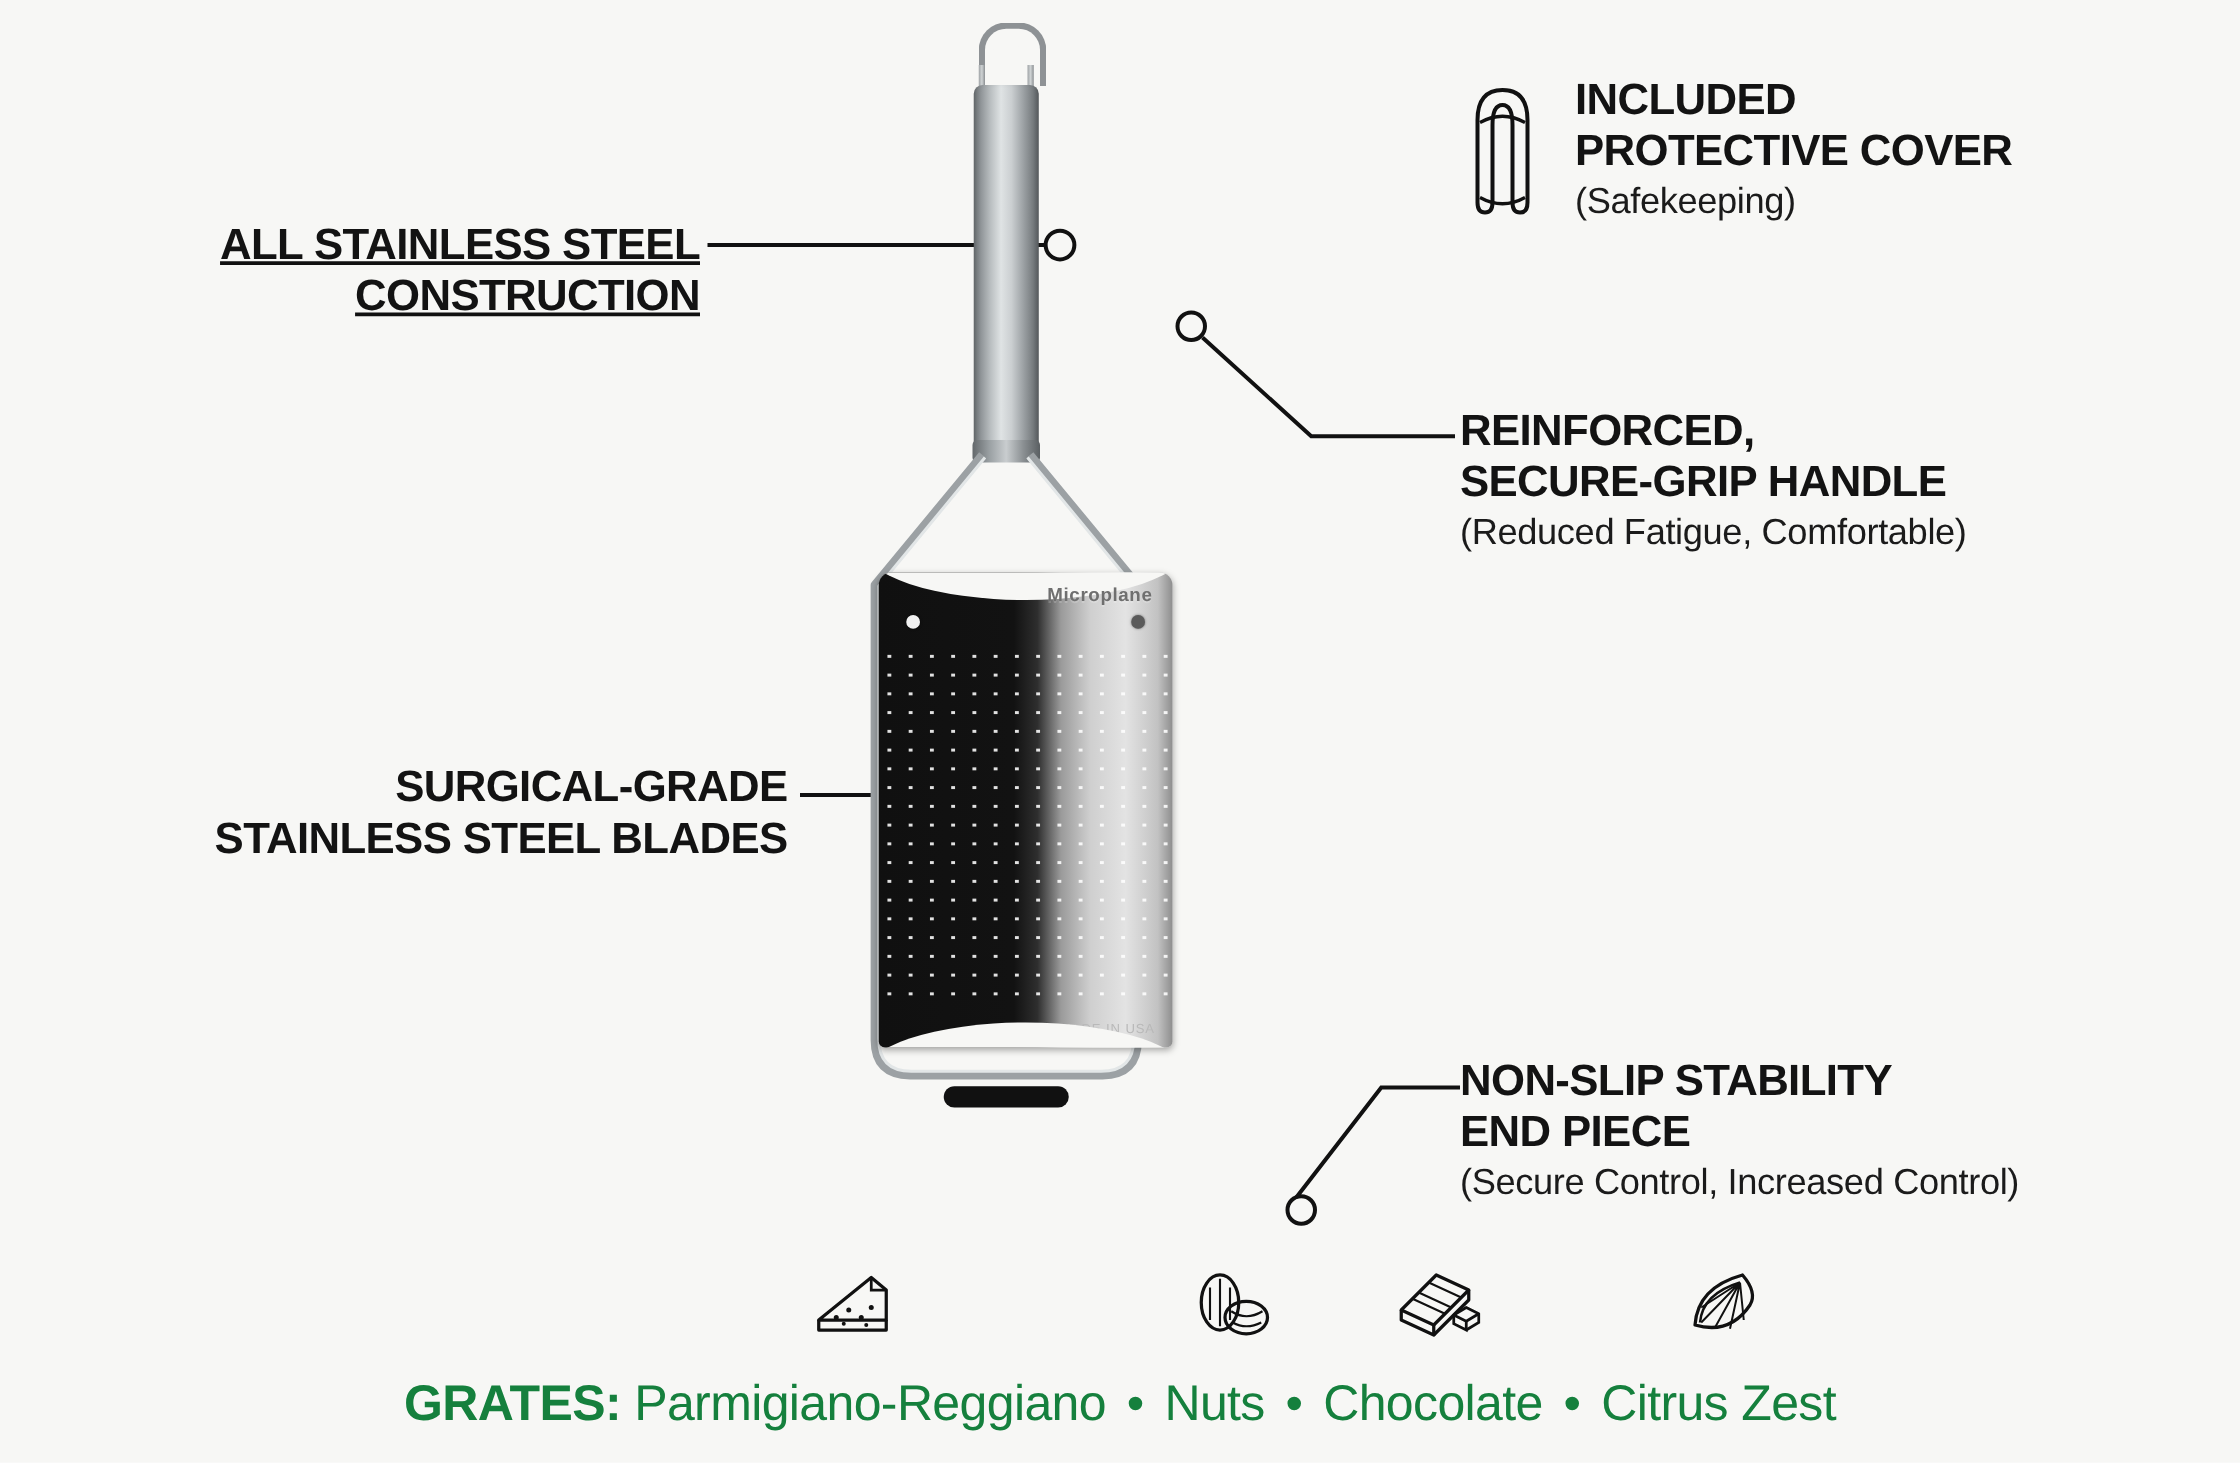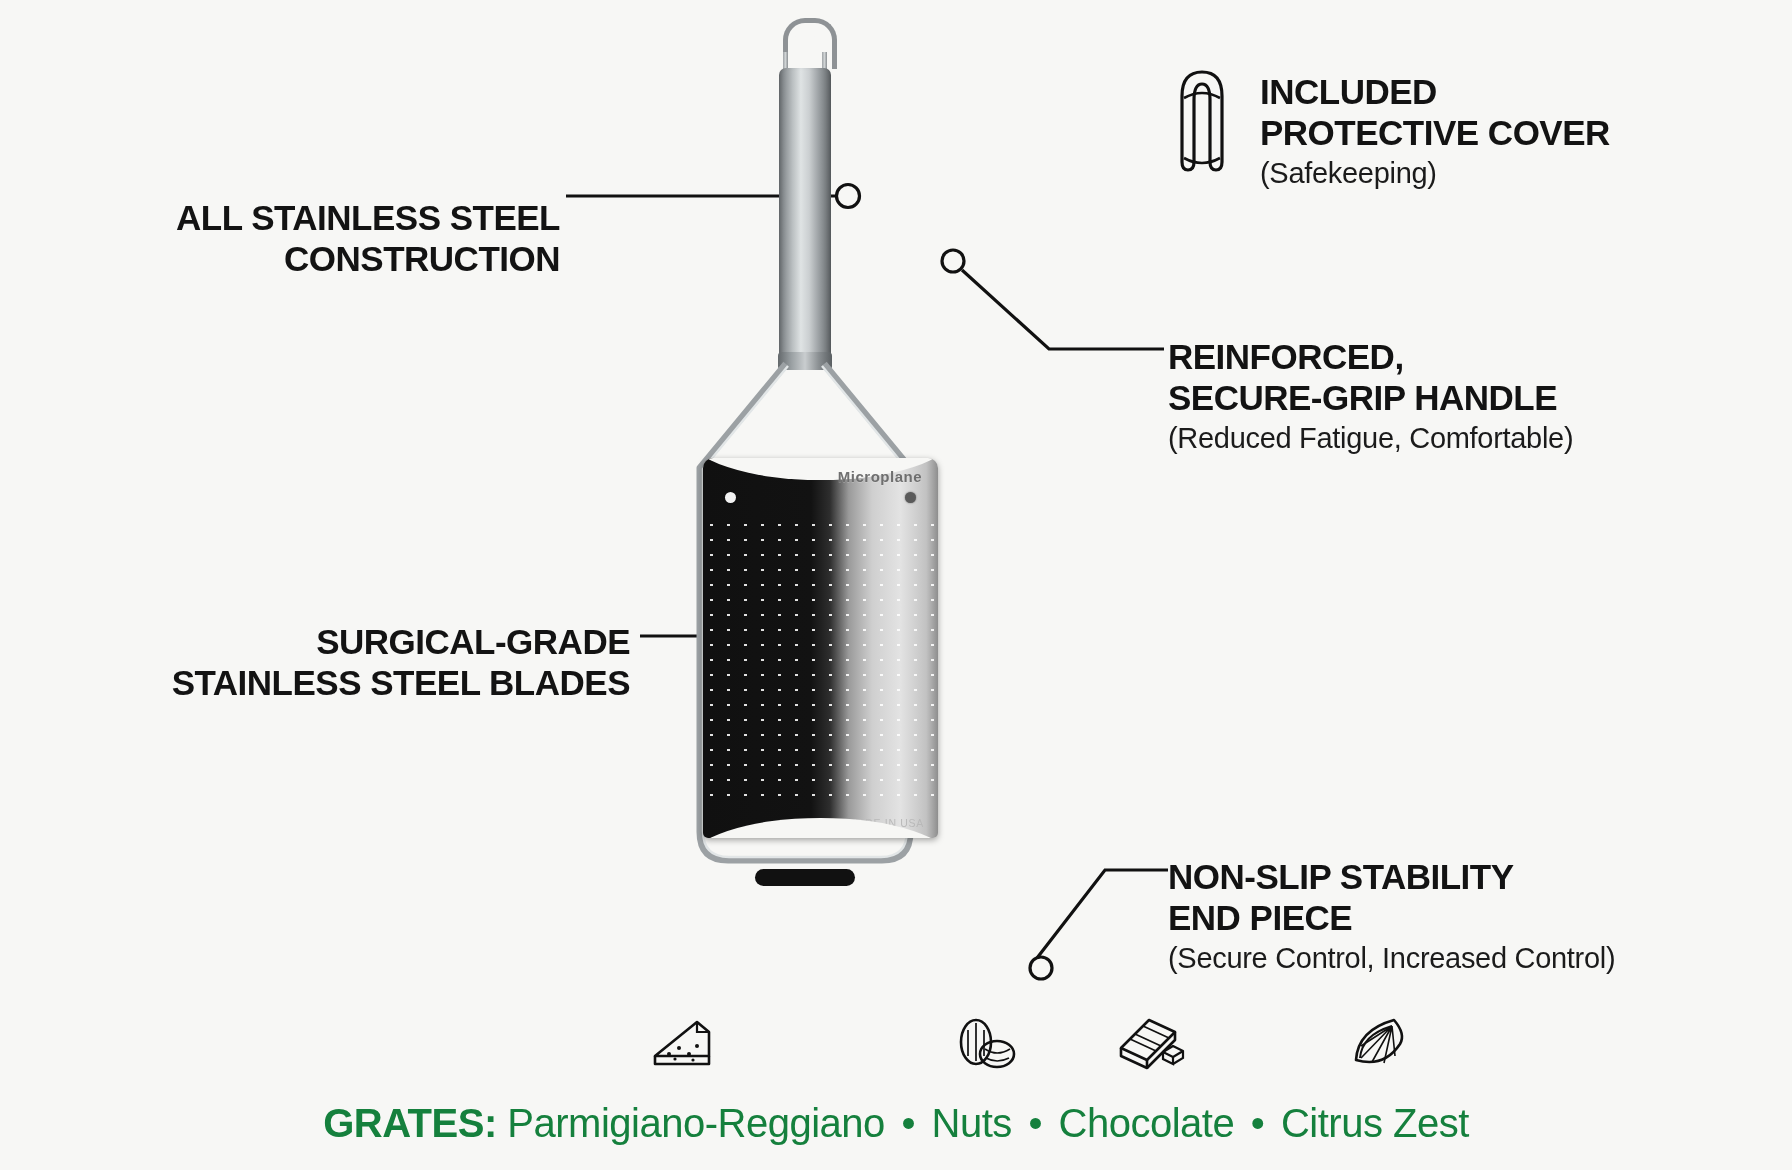--- a/index.html
+++ b/index.html
@@ -6,21 +6,21 @@
   body{
     width:1792px;height:1170px;position:relative;overflow:hidden;
     background:#f7f7f5;
     font-family:"Liberation Sans",sans-serif;
     color:#111;
     -webkit-font-smoothing:antialiased;
   }
   .stage{position:absolute;inset:0;}
 
   
-  .callout{position:absolute;margin-top:12px;}
+  .callout{position:absolute;}
   .callout .hd{
     font-weight:bold;
     font-size:35px;
     line-height:1.16;
     letter-spacing:-0.5px;
     color:#131313;
     white-space:pre-line;
   }
   .callout .sub{
     font-weight:400;
@@ -182,21 +182,21 @@
       <div class="rivet l"></div>
       <div class="rivet r"></div>
       <div class="teeth"></div>
       <div class="blade-made">BLADE MADE IN USA</div>
       <div class="plate-curve-b"></div>
     </div>
 
     <div class="endpiece"></div>
   </div>
 
-  <div class="callout ta-right" style="left:120px;top:186px;width:440px;">
+  <div class="callout ta-right" style="left:120px;top:176px;width:440px;text-decoration:underline;">
     <div class="hd">ALL STAINLESS STEEL
 CONSTRUCTION</div>
   </div>
 
   <div style="position:absolute;left:1180px;top:60px;">
     <svg style="position:absolute;left:-6px;top:6px;" width="56" height="110" viewBox="0 0 56 110">
       <path d="M8 30 Q8 6 28 6 Q48 6 48 30 L48 96 Q48 104 42 104 Q36 104 36 96 L36 34
                Q36 18 28 18 Q20 18 20 34 L20 96 Q20 104 14 104 Q8 104 8 96 Z" fill="none" stroke="#111" stroke-width="3.2" stroke-linejoin="round"></path>
       <path d="M10 32 Q28 22 46 32" fill="none" stroke="#111" stroke-width="2.6"></path>
       <path d="M10 92 Q28 102 46 92" fill="none" stroke="#111" stroke-width="2.6"></path>

